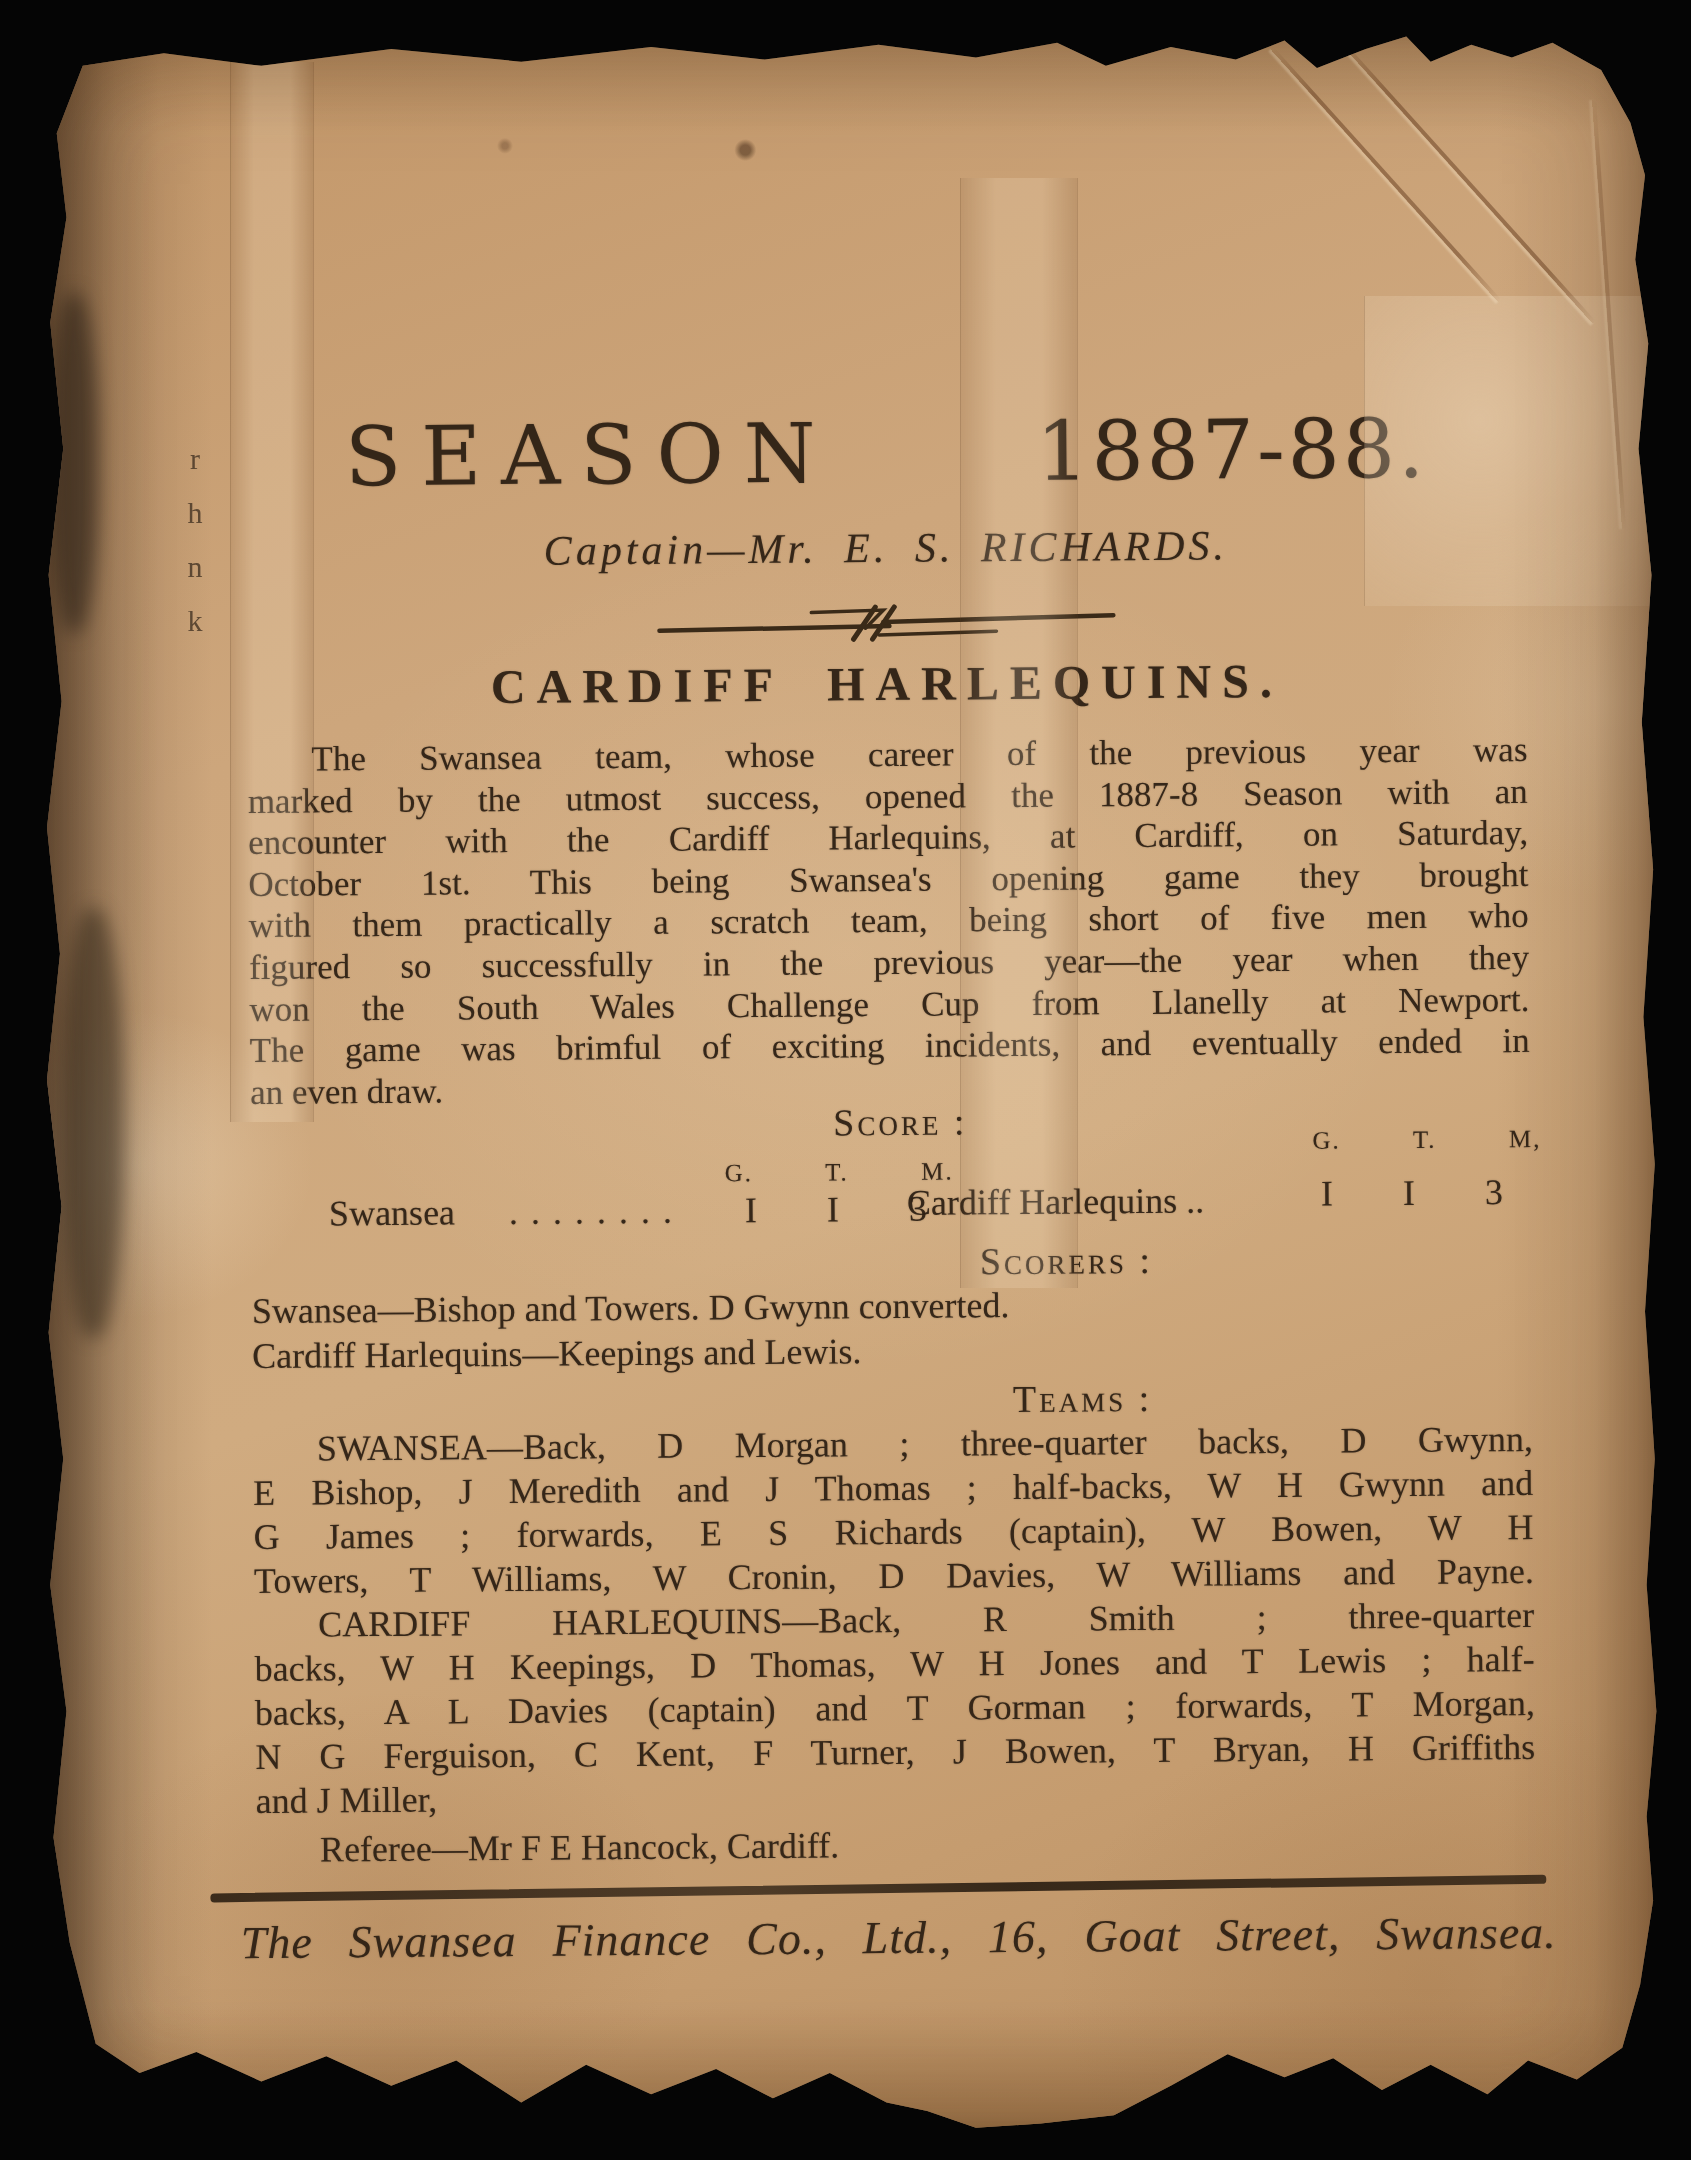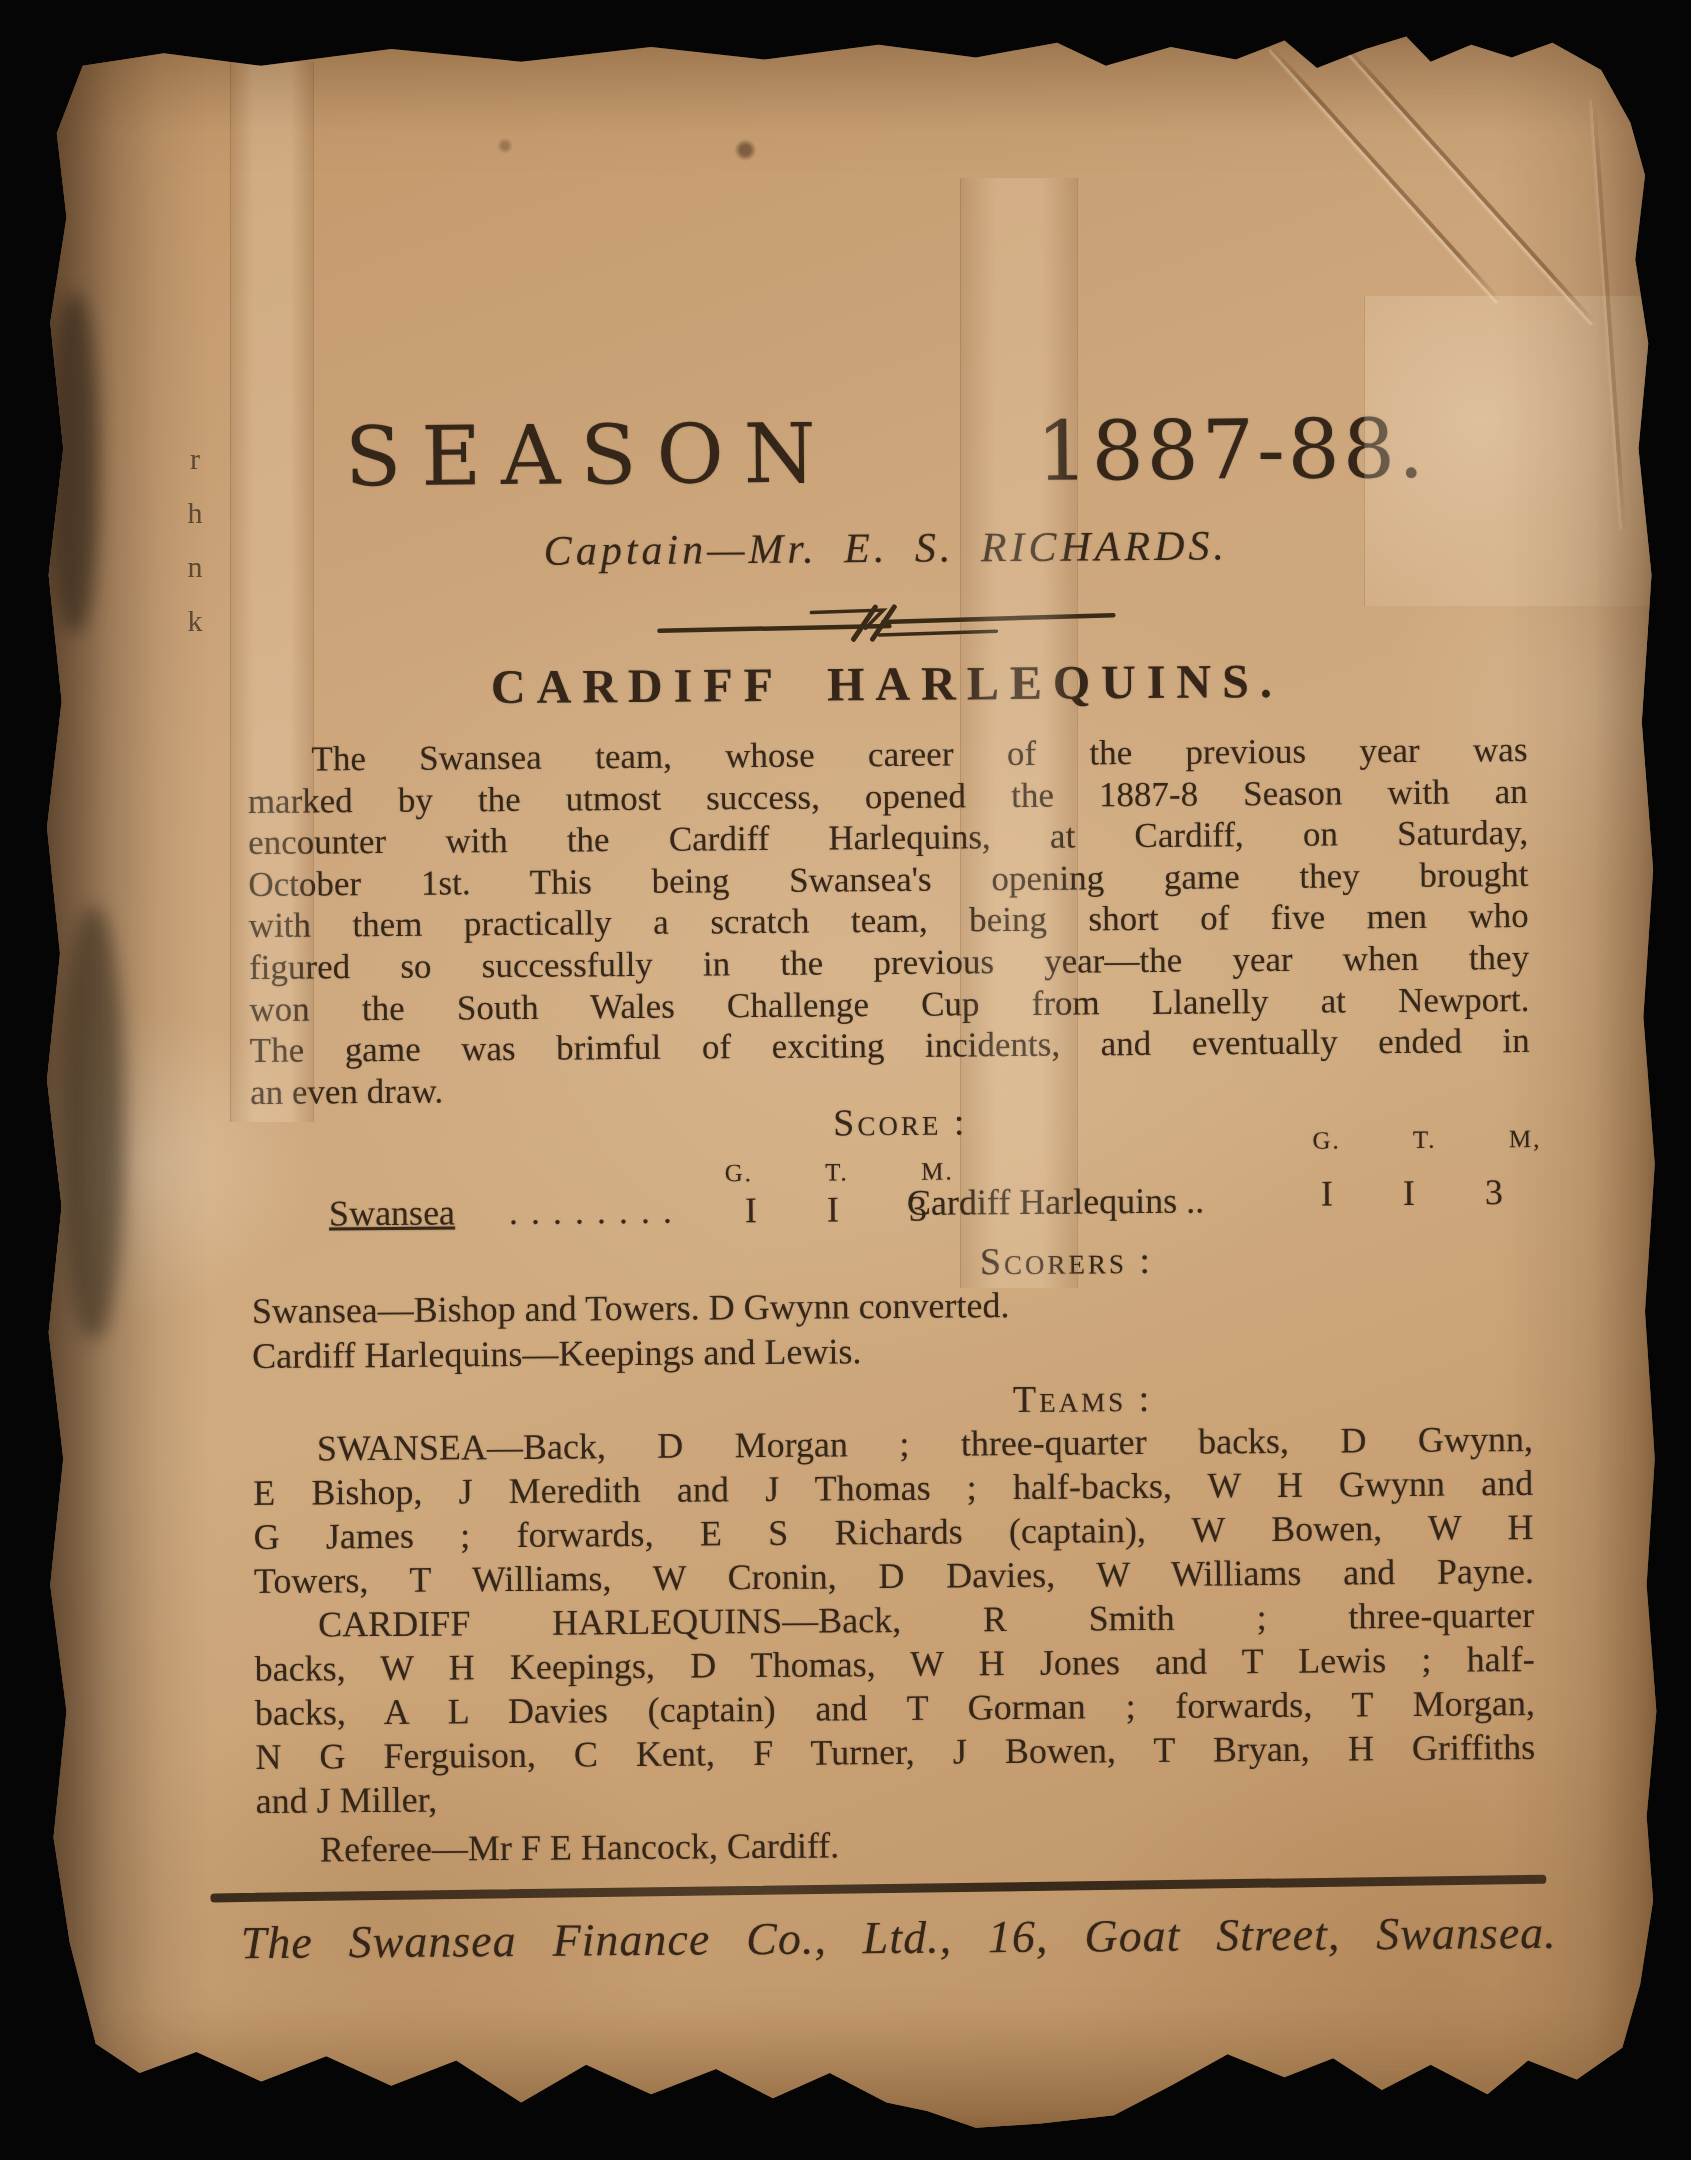--- a/index.html
+++ b/index.html
@@ -87,21 +87,21 @@
   .seclabel { left:0; width:100%; text-align:center; font-variant:small-caps;
     font-size:38px; letter-spacing:3px; }
   .seclabel.score-label   { top:1072px; transform:translateX(10px); }
   .seclabel.scorers-label { top:1212px; transform:translateX(175px); }
   .seclabel.teams-label   { top:1350px; transform:translateX(190px); }
   .score-table { top:1096px; left:0; width:1280px; height:140px; font-size:36px; }
   .score-table span { position:absolute; white-space:pre; }
   .gtm-hdr { font-size:25px; letter-spacing:2px; word-spacing:28px; }
   .gtm-hdr.left  { left:474px; top:34px; }
   .gtm-hdr.right { left:1062px; top:6px; }
-  .score-name.home { left:78px;  top:64px;text-decoration:underline; }
+  .score-name.home { left:78px;  top:64px; }
   .score-dots { left:258px; top:64px; letter-spacing:13px; }
   .score-vals { word-spacing:26px; font-variant:small-caps; }
   .score-vals.home { left:494px;  top:64px; }
   .score-name.away { left:656px;  top:58px; }
   .score-vals.away { left:1070px; top:52px; }
   .scorers-lines { top:1256px; left:0; width:1280px; font-size:36px; line-height:45px; }
   .team-block { left:0; width:1280px; font-size:36px; line-height:44px; }
   .team-block.swansea { top:1394px; }
   .team-block.cardiff { top:1570px; }
   .referee { top:1796px; left:0; width:1280px; font-size:36px; text-indent:64px; }

